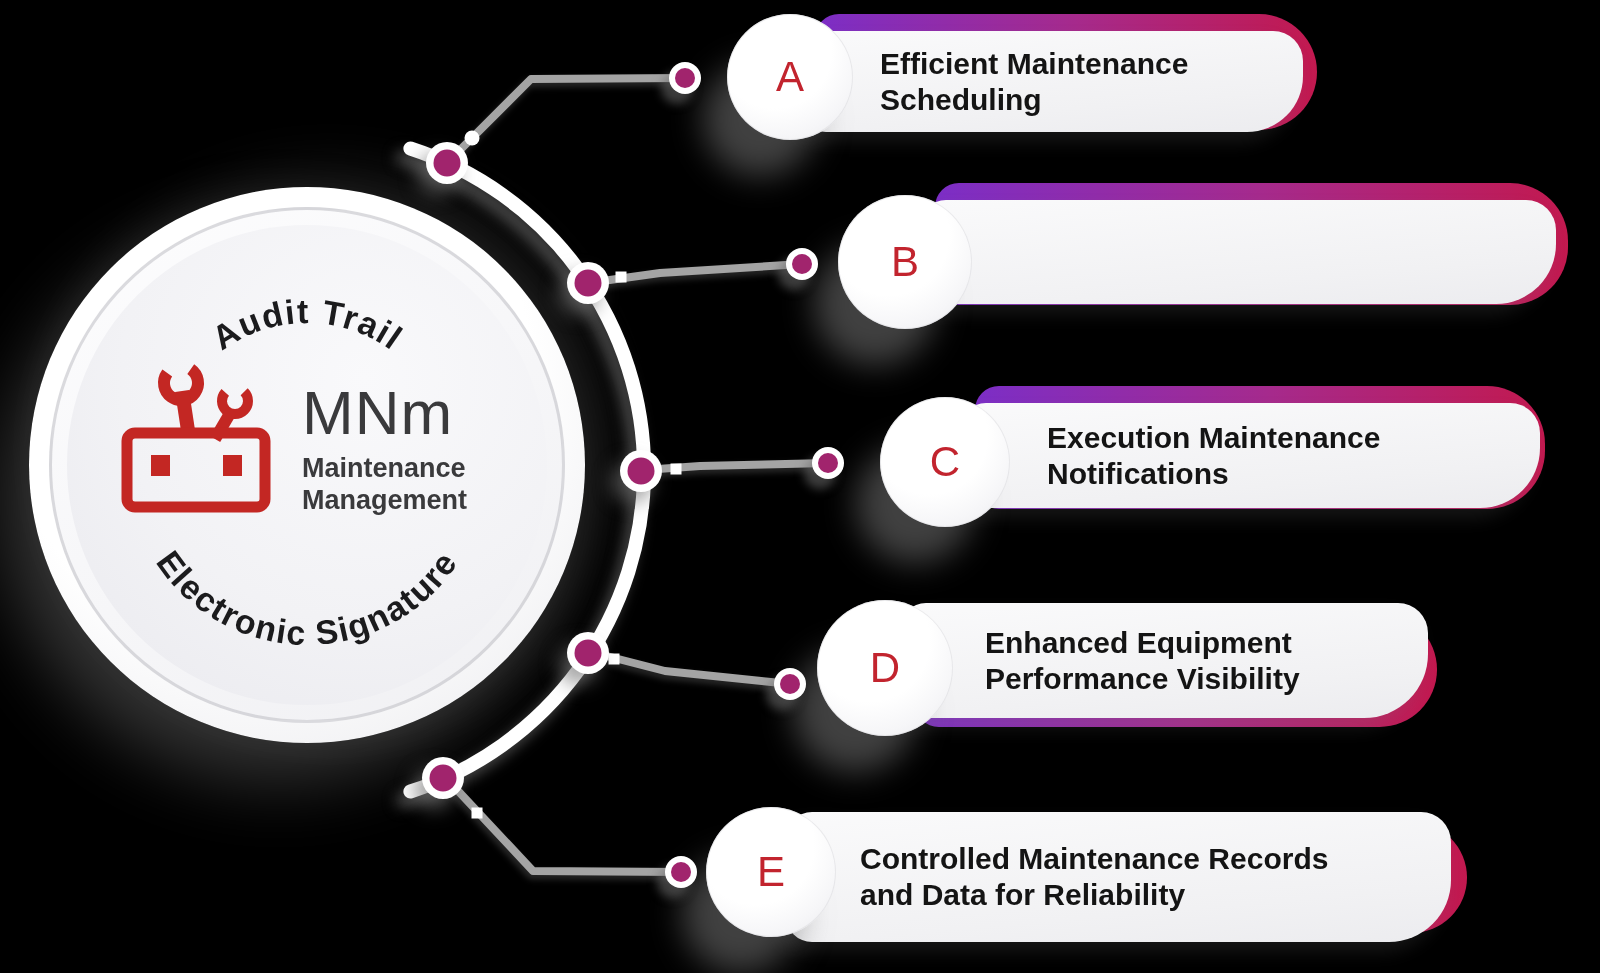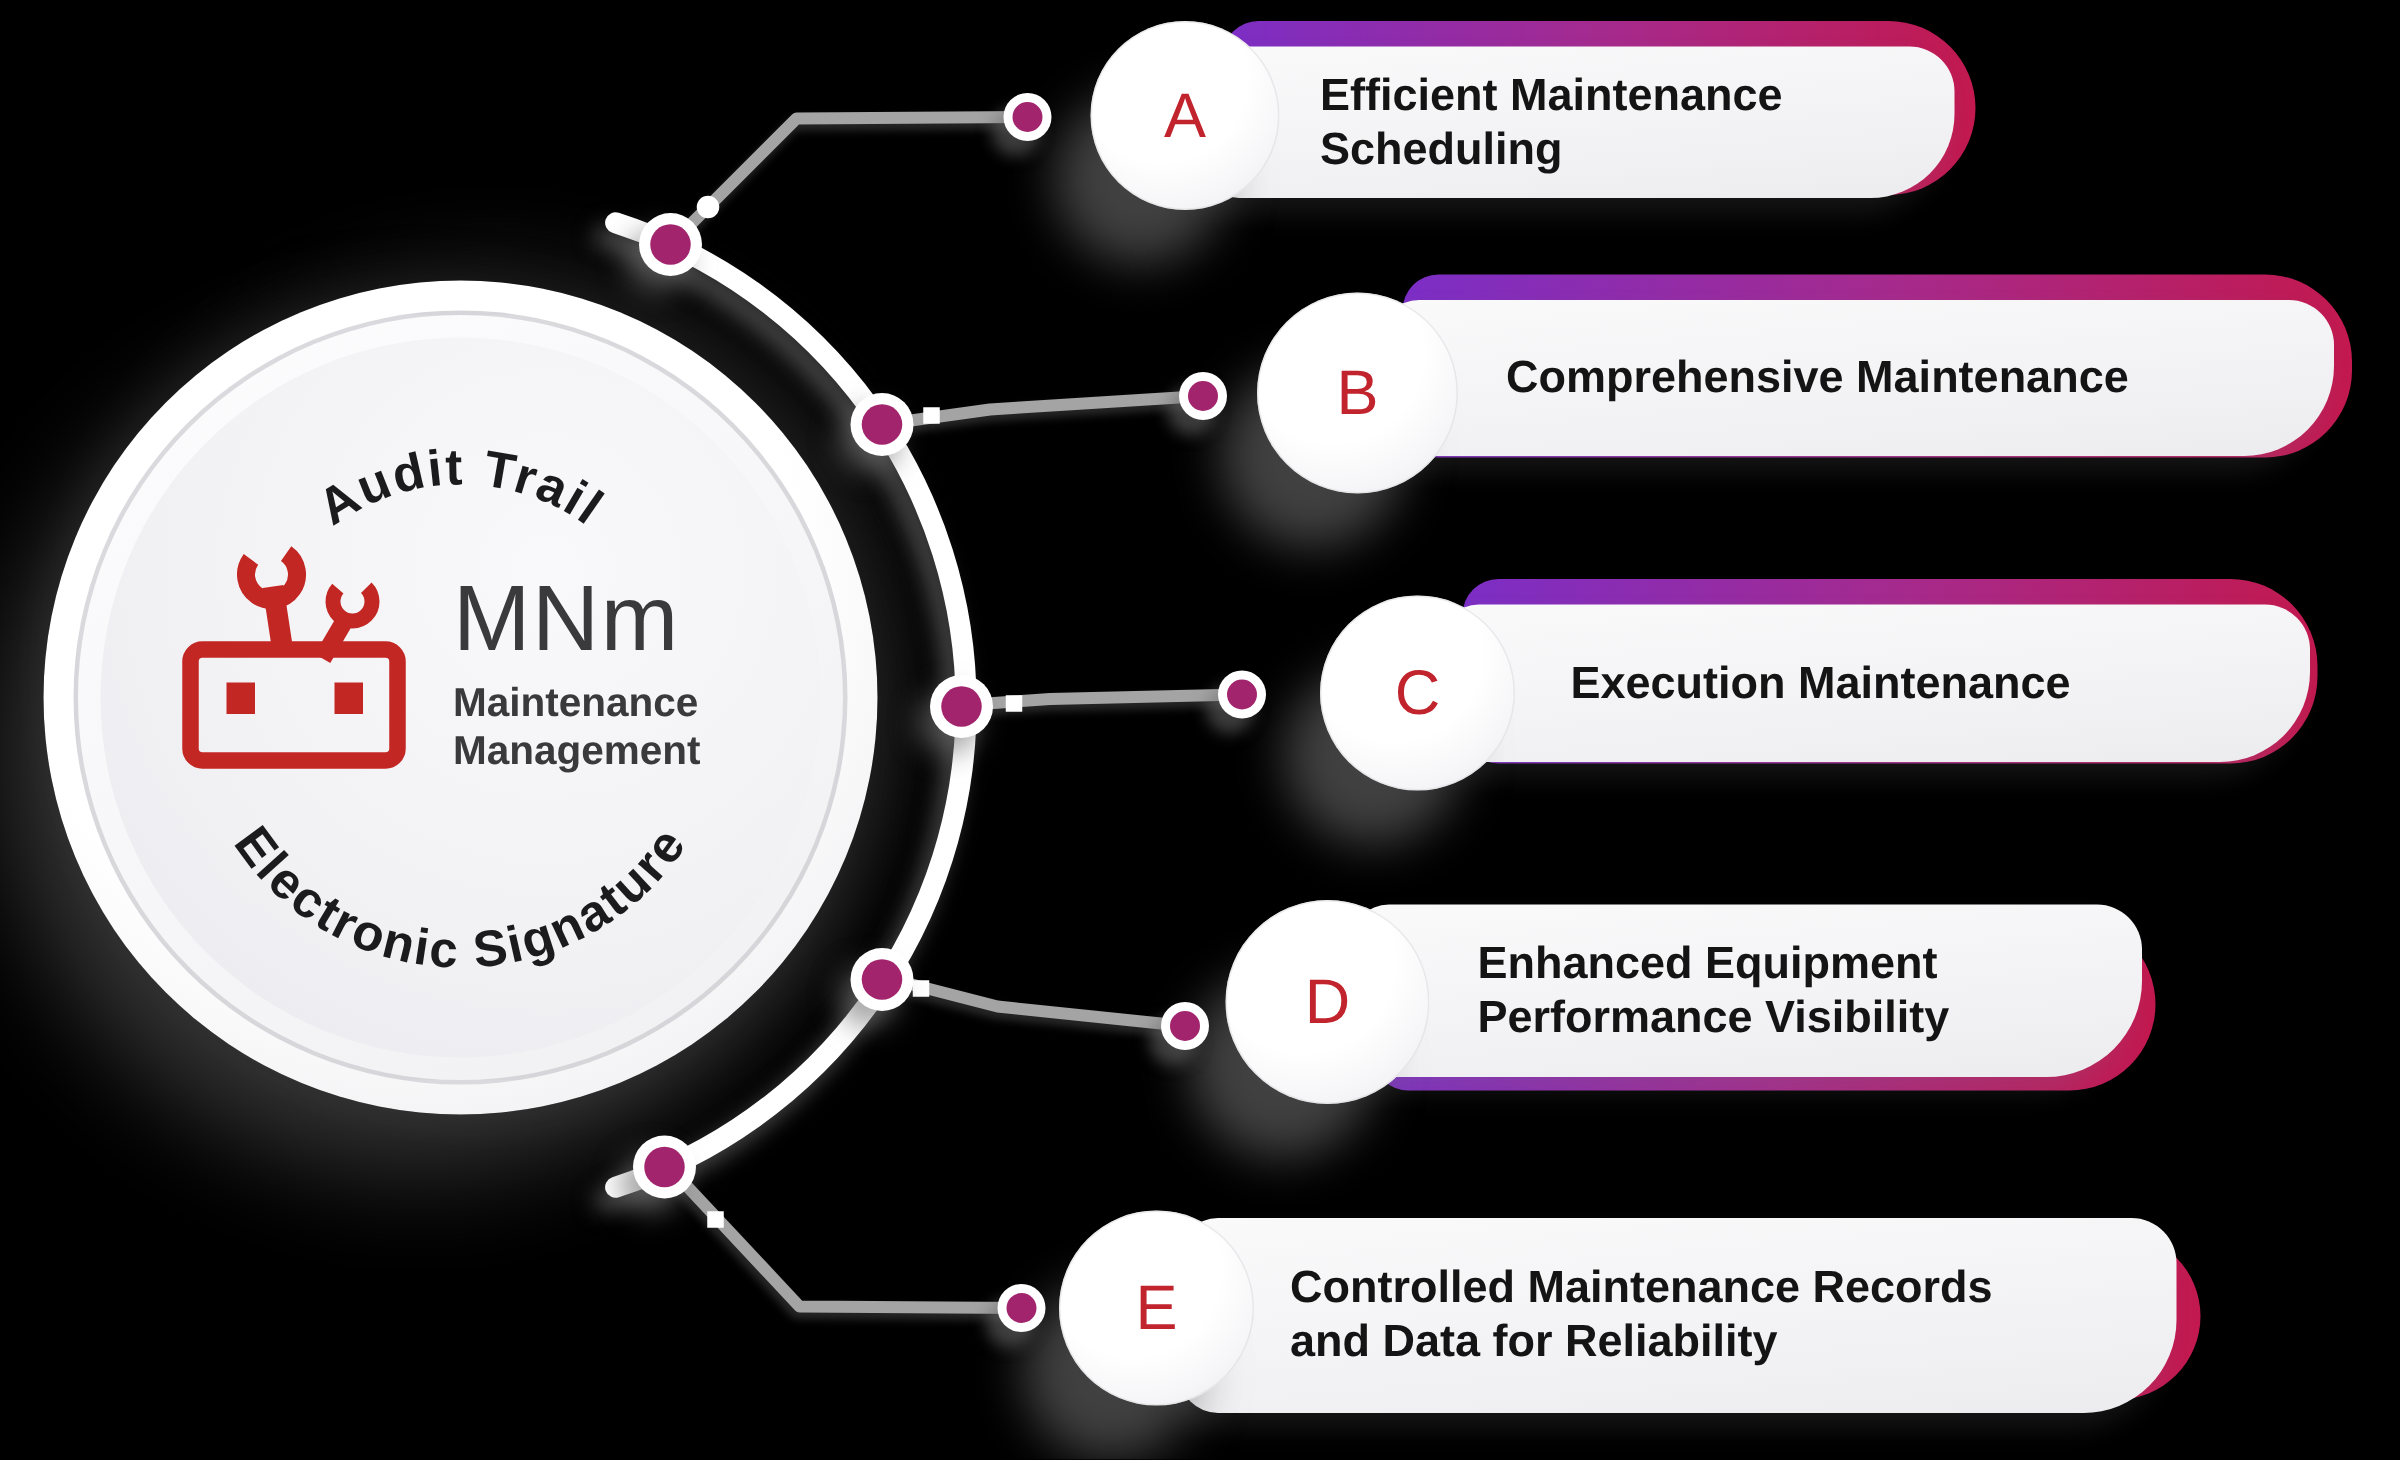--- a/index.html
+++ b/index.html
@@ -150,32 +150,32 @@
     </div>
     <div class="letter-circle circle-a">
       <span class="letter">A</span>
     </div>
     <div class="cdot dot-a"></div>
   </div>
 
   <div>
     <div class="grad grad-b"></div>
     <div class="panel panel-b">
-      <div class="line">Comprehensive Maintenance</div>
     </div>
     <div class="letter-circle circle-b">
       <span class="letter">B</span>
     </div>
     <div class="cdot dot-b"></div>
   </div>
 
   <div>
     <div class="grad grad-c"></div>
     <div class="panel panel-c">
       <div class="line">Execution Maintenance</div>
+      <div class="line">Notifications</div>
     </div>
     <div class="letter-circle circle-c">
       <span class="letter">C</span>
     </div>
     <div class="cdot dot-c"></div>
   </div>
 
   <div>
     <div class="grad grad-d"></div>
     <div class="panel panel-d">

